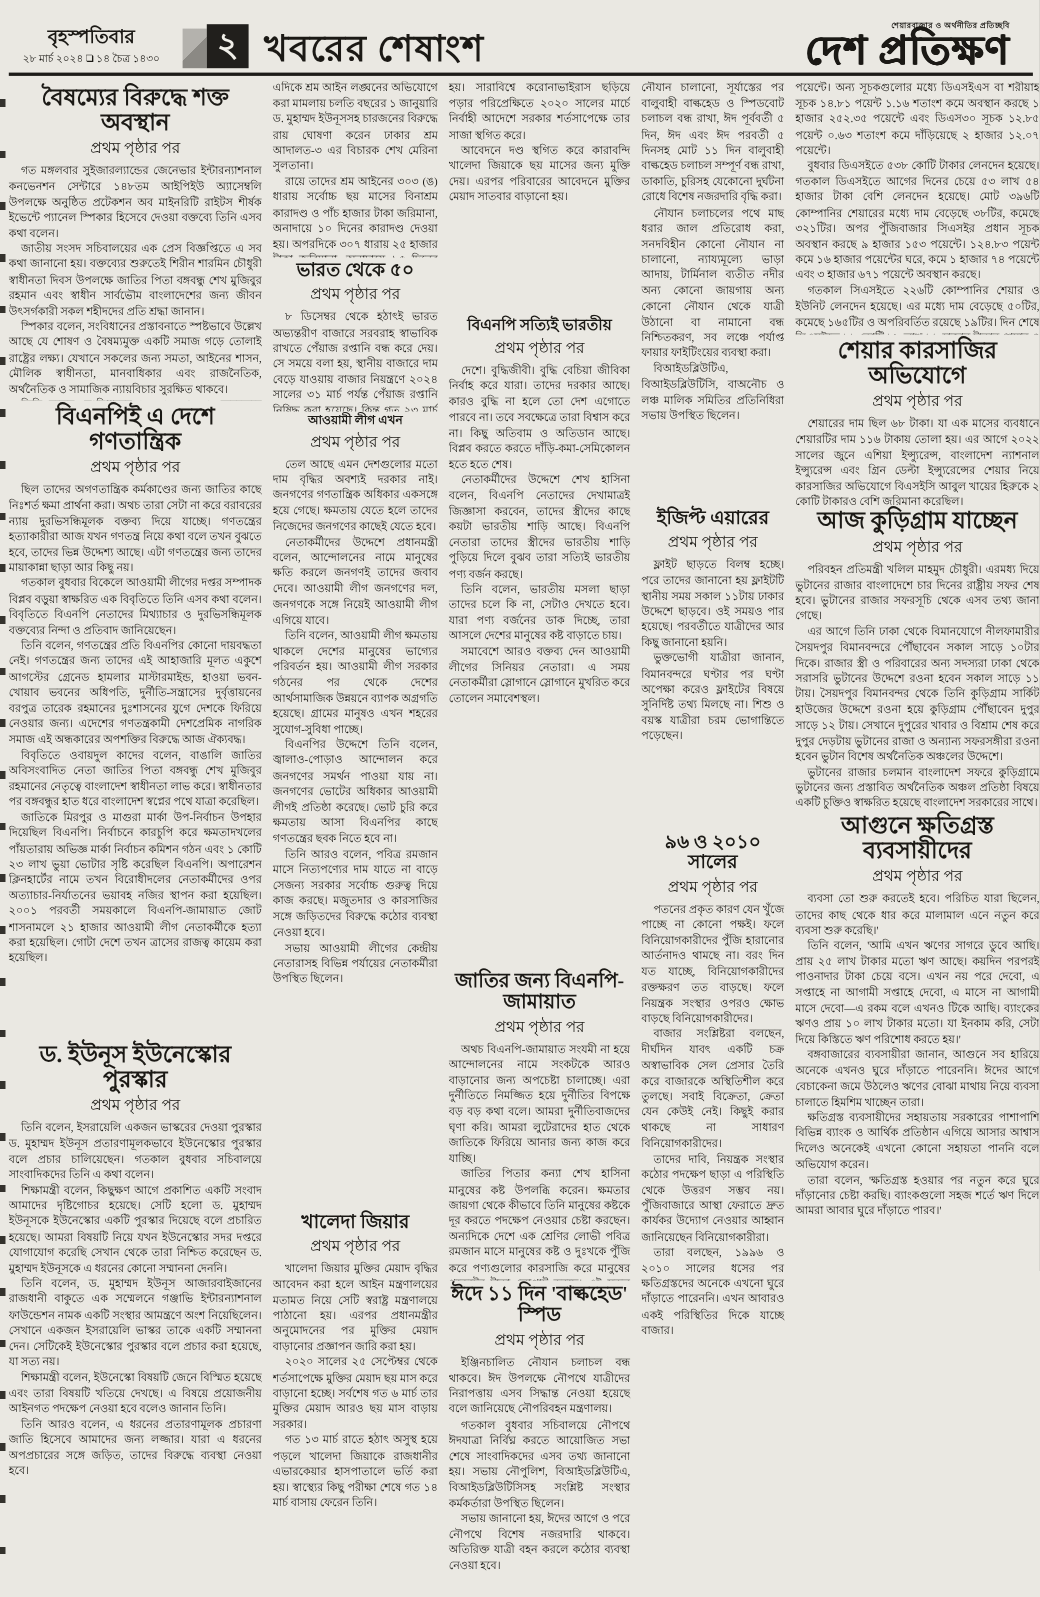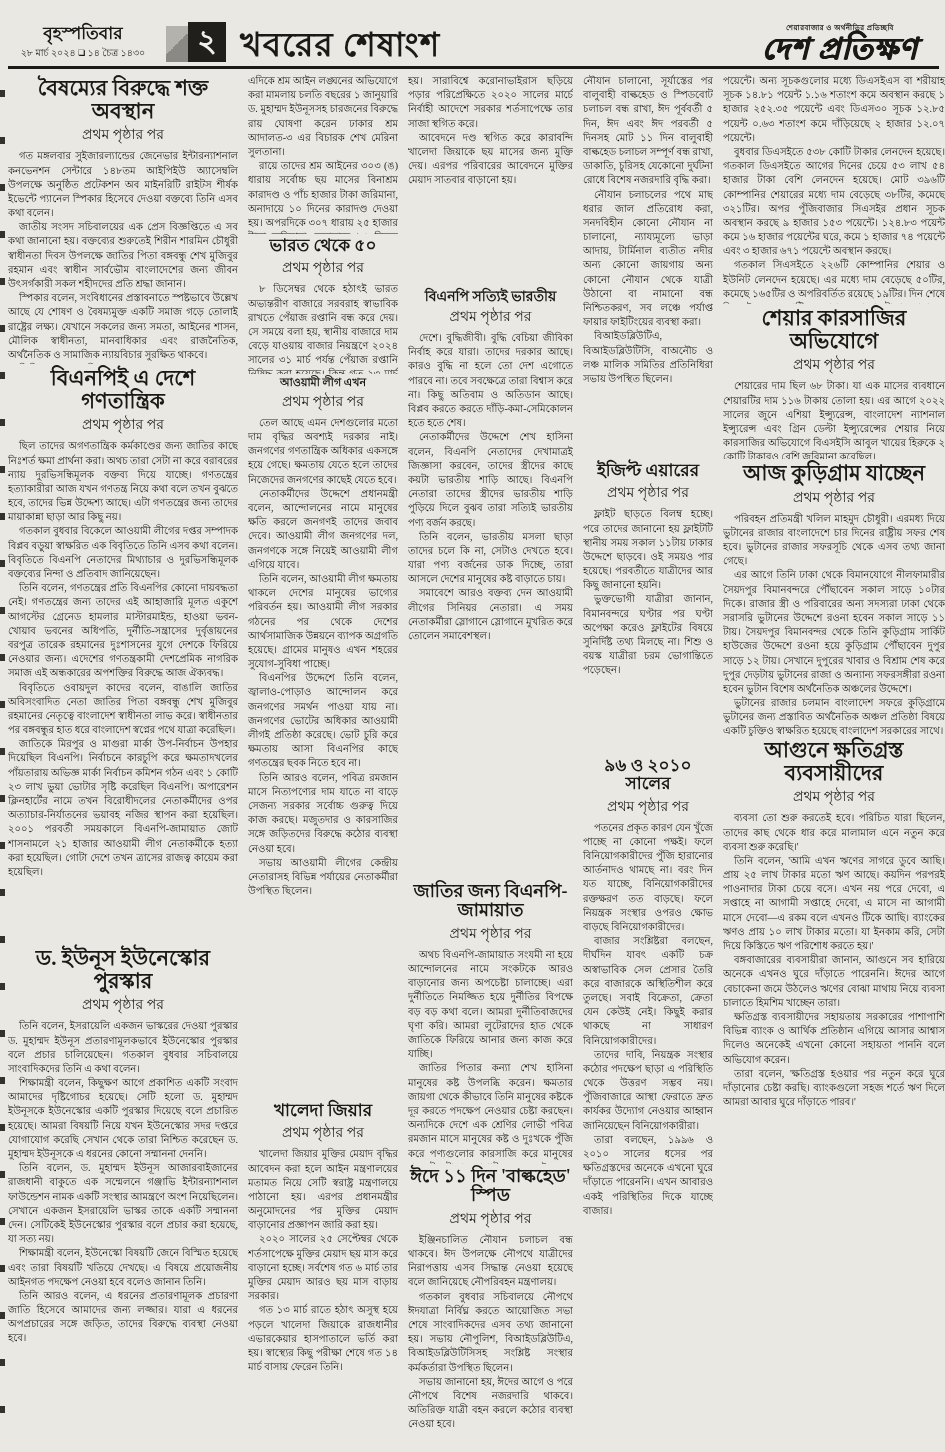--- a/index.html
+++ b/index.html
@@ -8,24 +8,24 @@
   
   .hdr{position:absolute;top:22px;left:8px;right:23px;height:40px;display:flex;align-items:flex-end;}
   .hdr-left{width:150px;text-align:center;padding-bottom:1px;}
   .weekday{font-weight:bold;font-size:17px;line-height:1.1;}
   .dateline{font-size:9.5px;margin-top:2px;white-space:nowrap;}
   .pgwrap{display:flex;align-items:flex-end;margin-left:8px;}
   .orn-box{width:22px;height:36px;background:linear-gradient(135deg,#b4b2ad 0 50%,#8b8984 50% 100%);}
   .pg-box{width:38px;height:40px;background:#211f1c;color:#f1efe9;font-weight:bold;font-size:30px;
           display:flex;align-items:center;justify-content:center;font-family:"Liberation Sans",sans-serif;}
   .section-title{margin:0 0 0 14px;font-size:33px;font-weight:bold;letter-spacing:1px;line-height:1;}
-  .masthead{margin-left:auto;text-align:center;padding-right:4px;}
+  .masthead{margin-left:auto;text-align:right;padding-right:4px;}
   .tagline{font-size:7px;font-weight:bold;letter-spacing:.5px;margin-bottom:1px;}
-  .brand{font-size:30px;font-weight:bold;line-height:.9;letter-spacing:1px;
-         text-shadow:.6px 0 #1b1915,-.6px 0 #1b1915,0 .4px #1b1915;font-style:italic;}
+  .brand{font-size:36px;font-weight:bold;line-height:.9;letter-spacing:1px;
+         text-shadow:.6px 0 #1b1915,-.6px 0 #1b1915,0 .4px #1b1915;}
   .rule{position:absolute;top:66px;left:8px;right:6px;height:3px;background:#1d1b18;}
   
   .cols{position:absolute;top:74px;left:8px;right:6px;display:flex;}
   .col{flex:0 0 auto;}
   .article{overflow:hidden;box-sizing:border-box;}
   .article h2{margin:3px 0 0;text-align:center;font-weight:bold;line-height:1.08;}
   .cont{text-align:center;font-size:14px;font-weight:normal;margin:1px 0 2px;}
   .article p{margin:0;font-size:10px;line-height:1.42;text-align:justify;text-indent:11px;}
   .article p:first-child{text-indent:0;}
   

